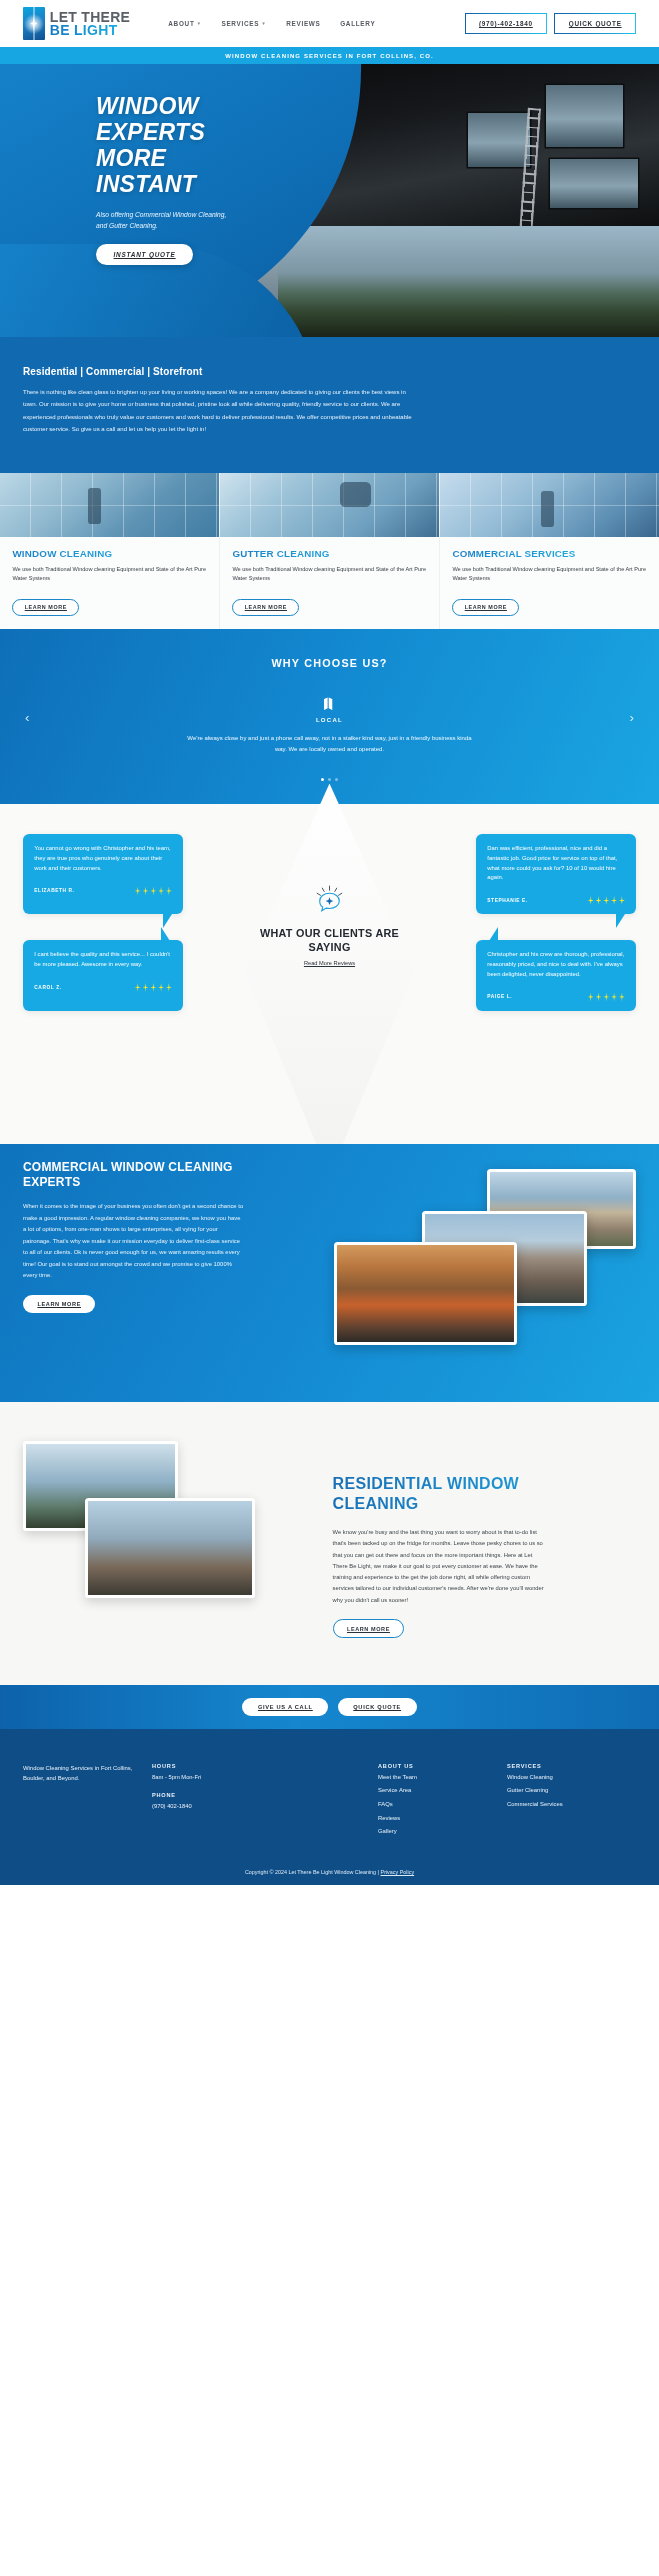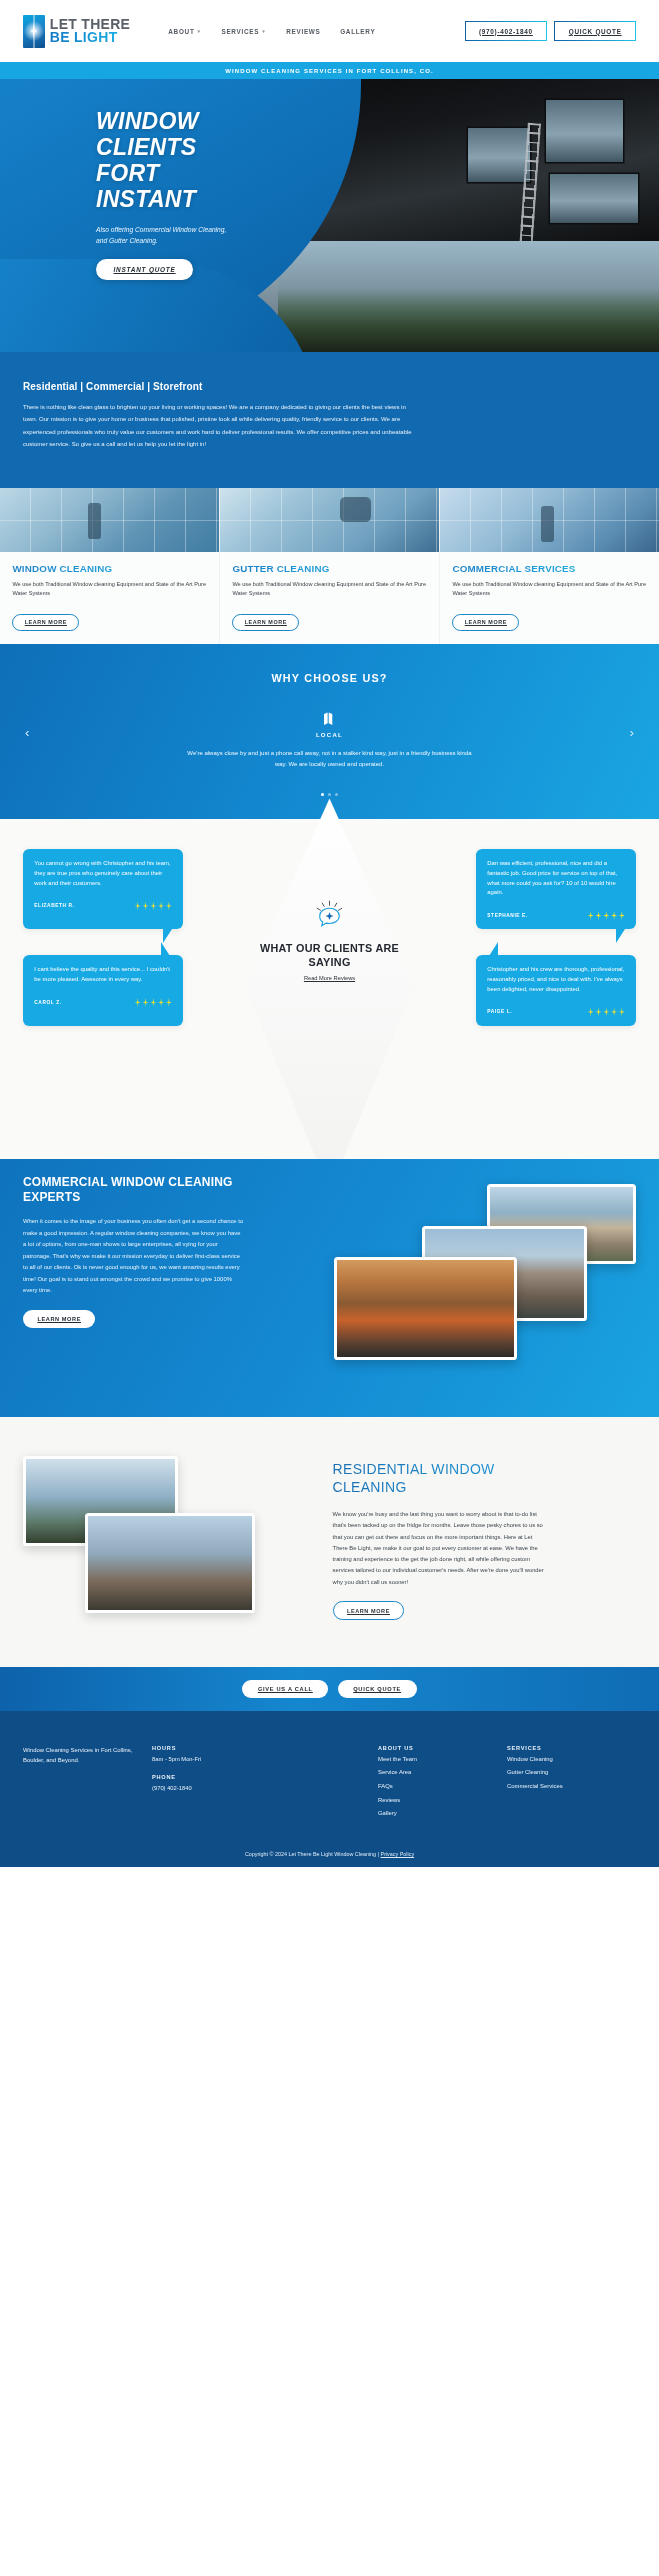--- a/index.html
+++ b/index.html
@@ -6,21 +6,21 @@
   body {
     width:659px;
     font-family:"Liberation Sans", sans-serif;
     background:#ffffff;
     color:#222;
     overflow-x:hidden;
   }
 
   
   .header {
-    height:62px; background:#fff; display:flex; align-items:center;
+    height:47px; background:#fff; display:flex; align-items:center;
     padding:0 23px; gap:8px;
   }
   .logo-wrap { display:flex; align-items:center; gap:5.2px; }
   .logo-mark {
     width:21.6px; height:33px; position:relative; border-radius:1px;
     background:linear-gradient(160deg,#0aa7e0 0%,#1a82c8 45%,#0d4f8f 100%);
     overflow:hidden; flex:none;
   }
   .logo-mark:before{
     content:""; position:absolute; left:50%; top:0; width:1px; height:100%;
@@ -208,22 +208,22 @@
     background:linear-gradient(180deg,#d39a5e 0%,#b9773f 22%,#8a5a33 45%,#c8622c 62%,#5f4130 85%,#2d2b27 100%); }
 
   
   .residential { background:#f7f8f6; padding:39px 23px 47px; display:flex; gap:20.6px; position:relative; min-height:242px; }
   .res-left { width:289px; flex:none; position:relative; }
   .res-ph { position:absolute; border-radius:3.6px; border:3.1px solid #fff; box-shadow:0 3.1px 10.3px rgba(0,0,0,.16); }
   .rp1 { left:0; top:0; width:155px; height:90px; background:linear-gradient(180deg,#cfe0ea,#8fb0c6 45%,#5d7a6a 75%,#33402f 100%); }
   .rp2 { left:62px; top:57px; width:170px; height:100px; background:linear-gradient(180deg,#b8d1e2,#90a9bb 40%,#7a6a5a 70%,#3c3a33 100%); }
   .res-right { padding-top:5.2px; max-width:216px; }
   .residential h2 {
-    font-size:14px; font-weight:400; line-height:1.26; letter-spacing:0.3px;
-    background:linear-gradient(90deg,#1a6fb5,#1f9cd8); -webkit-background-clip:text; background-clip:text; color:transparent;
+    font-size:16px; font-weight:700; line-height:1.26; letter-spacing:0.3px;
+    background:linear-gradient(90deg,#1a6fb5,#1f9cd8); -webkit-background-clip:text; background-clip:text; color:transparent;margin-top:28px;
   }
   .residential p { margin-top:12.4px; font-size:5.8px; line-height:1.95; color:#3c4349; }
   .res-btn { margin-top:13.4px; display:inline-block; border:0.8px solid #1b86c8; border-radius:13.4px;
     padding:5.2px 13.4px; font-size:5.5px; font-weight:700; letter-spacing:0.6px; color:#2b3138; background:#fff; }
 
   
   .ctabar { background:linear-gradient(90deg,#0d62ab,#1587cf 45%,#0f6cb4); padding:13.4px 0; text-align:center; }
   .ctabar a { display:inline-block; background:#fff; color:#242a31; border-radius:13.4px;
     padding:5.7px 15.5px; font-size:5.7px; font-weight:700; letter-spacing:0.7px; margin:0 3.6px; }
 
@@ -281,22 +281,22 @@
     <div class="hero-win" style="right:129px;top:49px;width:62px;height:54px;"></div>
     <div class="hero-win" style="right:20.6px;top:95px;width:88px;height:49px;"></div>
   </div>
   <div class="hero-ladder"></div>
   <div class="hero-lowerphoto"></div>
   <div class="hero-blue"></div>
   <div class="hero-blue2"></div>
   <div class="hero-inner">
     <h1>
       <span>WINDOW</span><br>
-      <span>CLIENTS</span><br>
-      <span>FORT</span><br>
+      <span>EXPERTS</span><br>
+      <span>MORE</span><br>
       <span>INSTANT</span>
     </h1>
     <div class="hero-sub">Also offering Commercial Window Cleaning, and Gutter Cleaning.</div>
     <a class="hero-btn" href="#">INSTANT QUOTE</a>
   </div>
 </section>
 
 <section class="intro">
   <div class="intro-body">
     <h3>Residential | Commercial | Storefront</h3>

